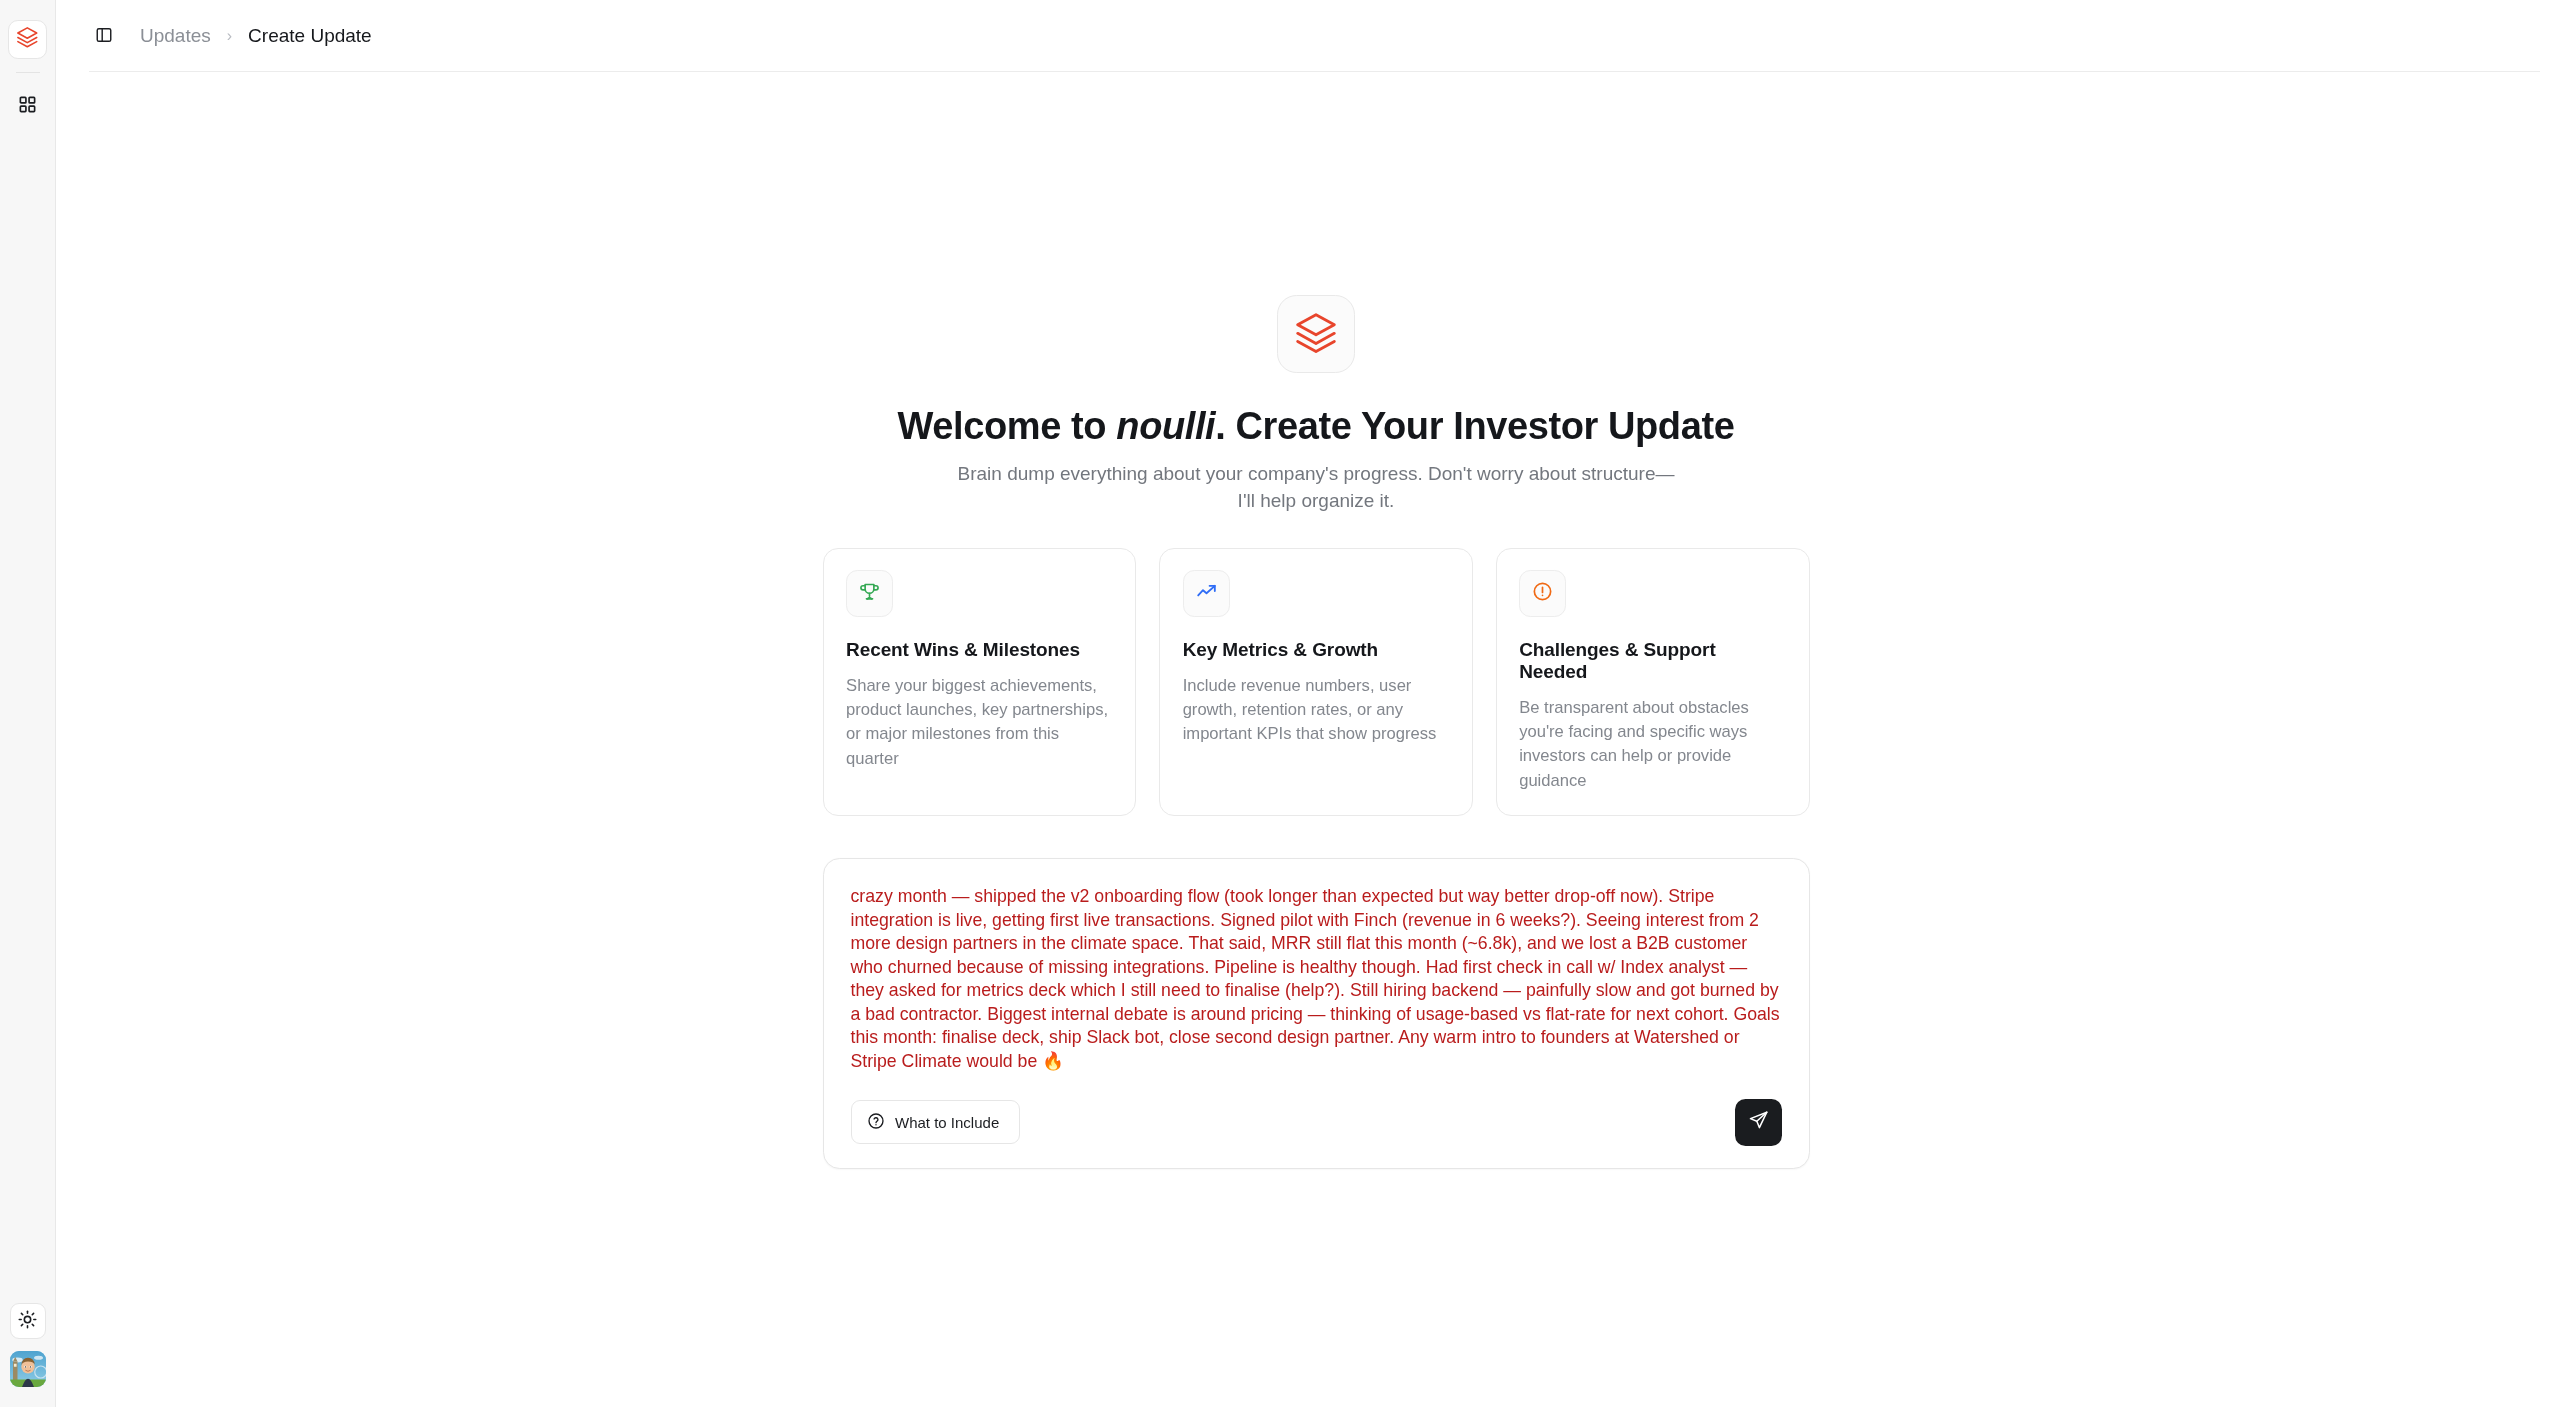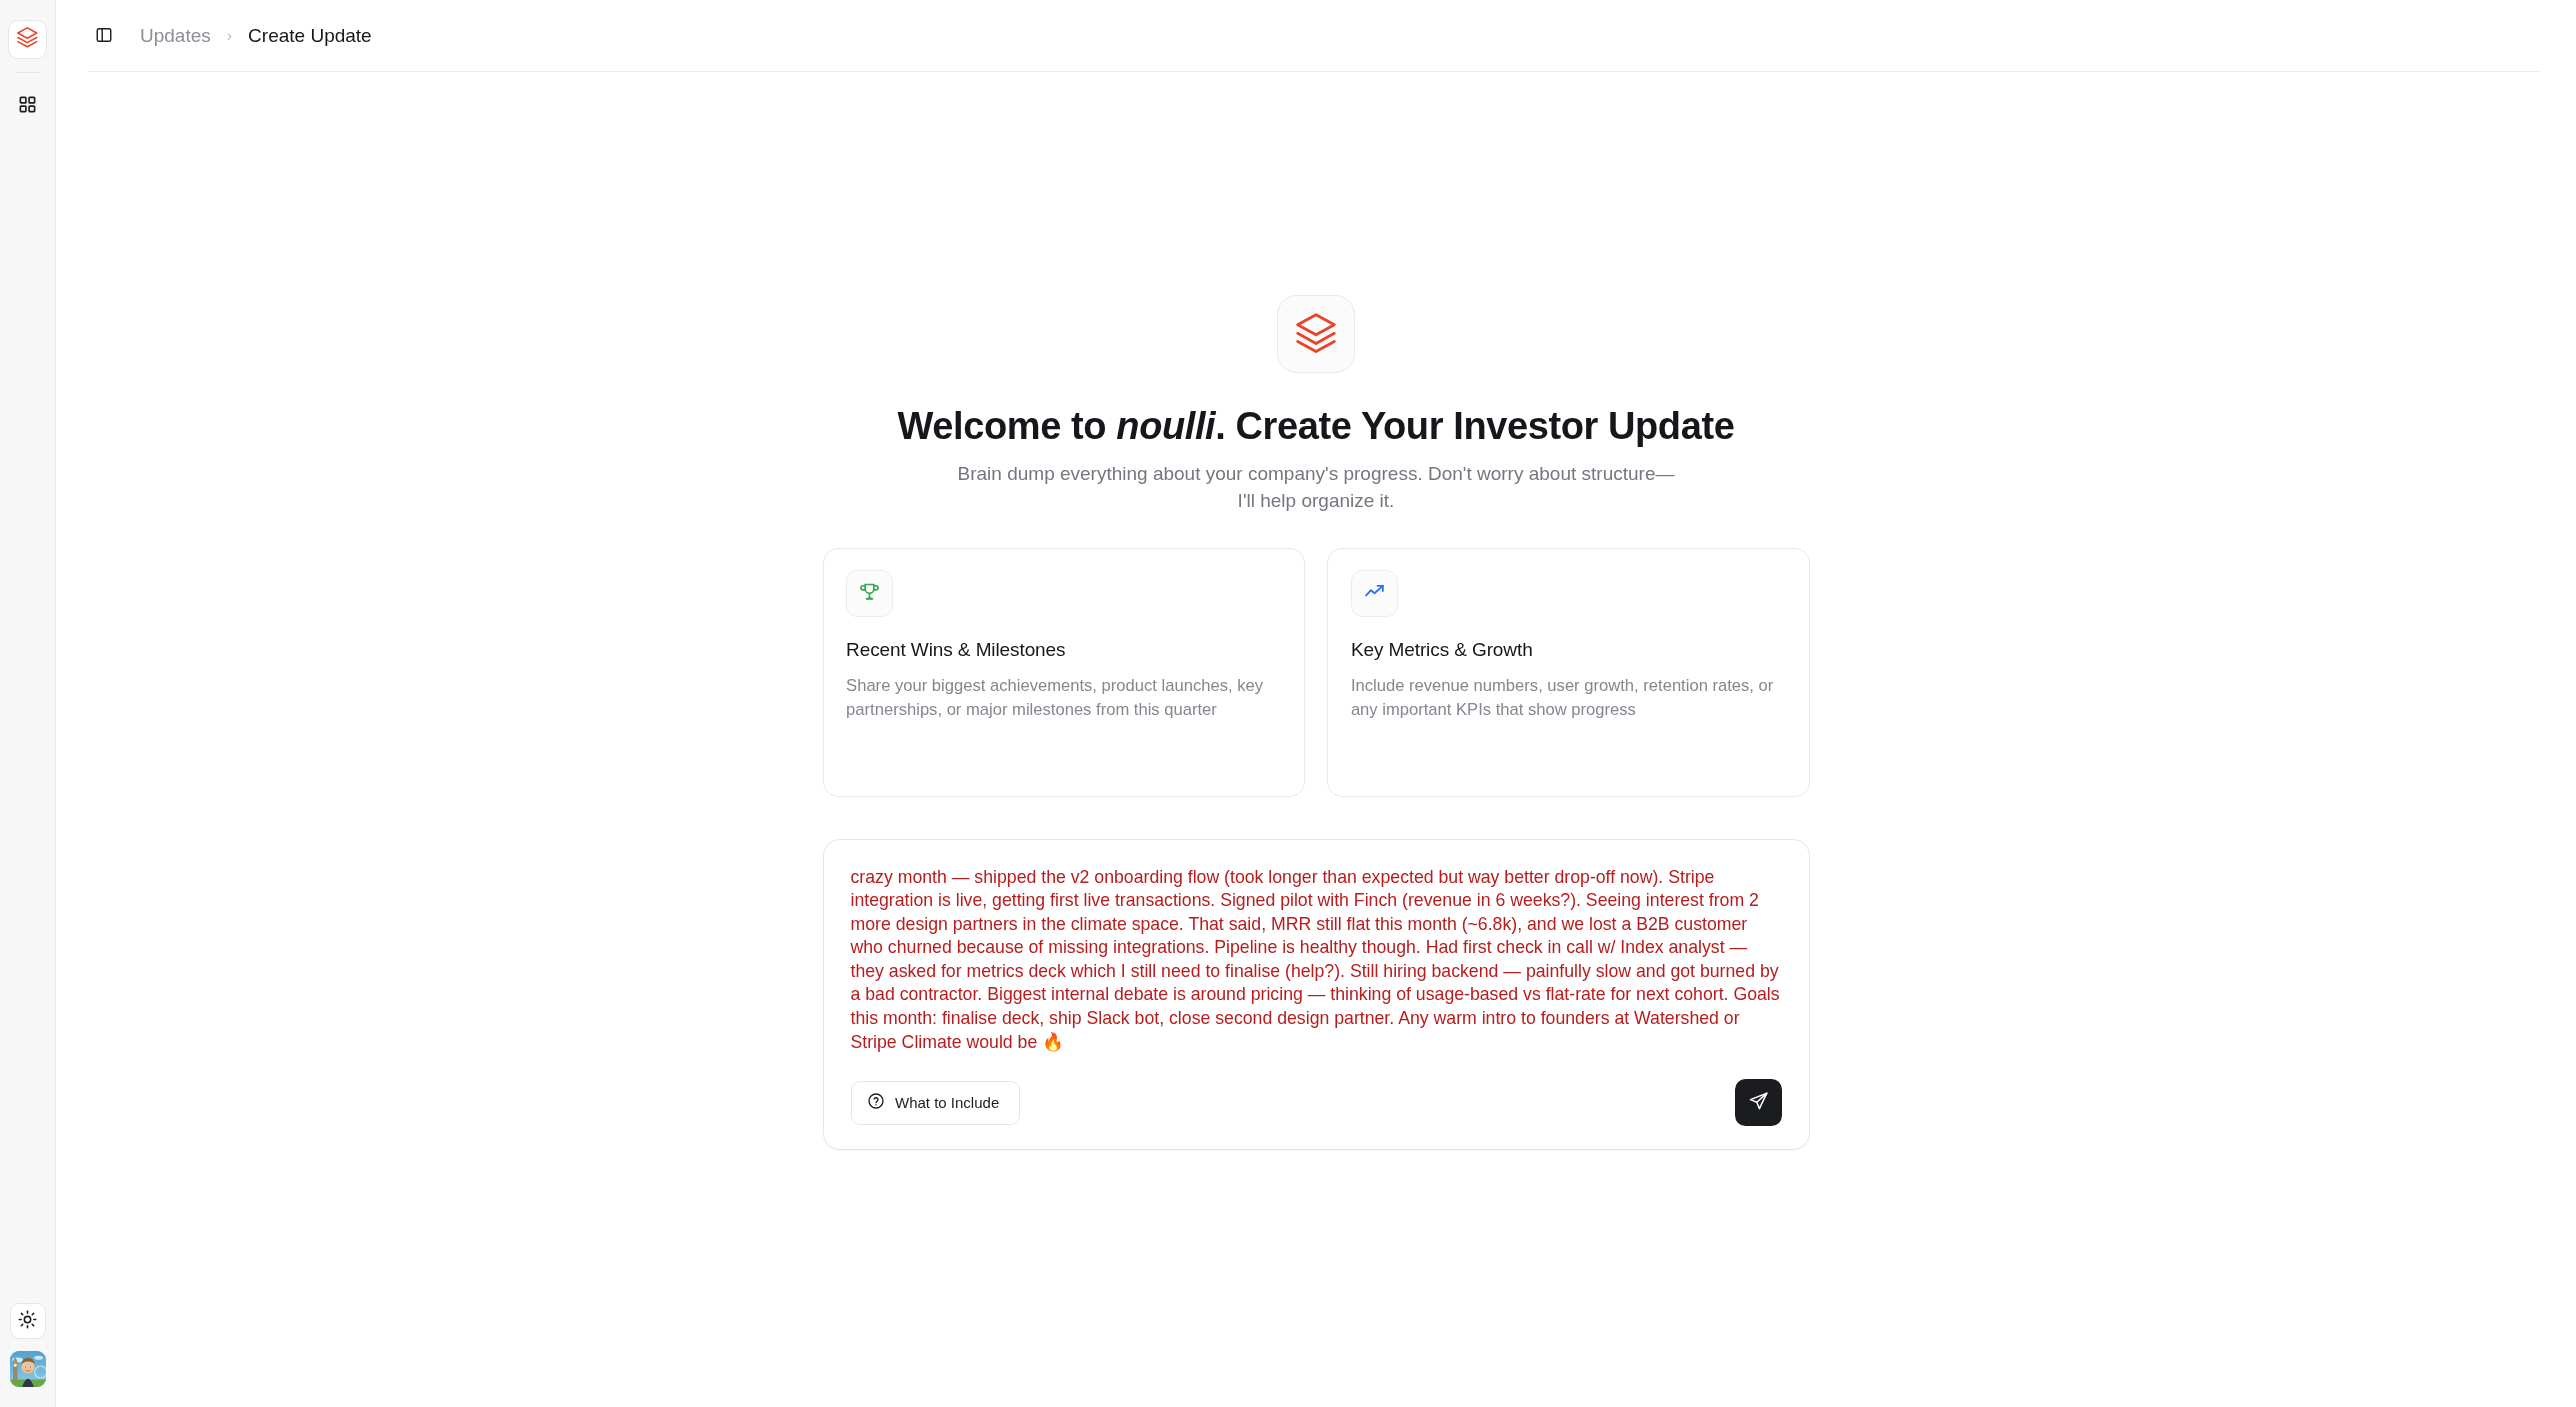--- a/index.html
+++ b/index.html
@@ -244,21 +244,21 @@
     background: #fbfbfb;
     border: 0.8px solid #ededed;
     display: flex;
     align-items: center;
     justify-content: center;
   }
 
   .card-title {
     margin-top: 22.6px;
     font-size: 19px;
-    font-weight: 400;
+    font-weight: 700;
     color: #15171b;
     letter-spacing: -0.1px;
   }
 
   .card-desc {
     margin-top: 13px;
     font-size: 16.6px;
     line-height: 1.45;
     color: #83878e;
   }
@@ -466,20 +466,33 @@
                 <svg width="21" height="21" viewBox="0 0 24 24" fill="none" stroke="#2f6df6" stroke-width="2.1" stroke-linecap="round" stroke-linejoin="round">
                   <polyline points="2.5 16.5 8 10.5 12 14 21.5 5.5"></polyline>
                   <polyline points="15.5 5.5 21.5 5.5 21.5 11.5"></polyline>
                 </svg>
               </span>
             </div>
             <div class="card-title">Key Metrics &amp; Growth</div>
             <div class="card-desc">Include revenue numbers, user growth, retention rates, or any important KPIs that show progress</div>
           </div>
 
+          <div class="card">
+            <div class="card-icon-tile">
+              <span>
+                <svg width="21" height="21" viewBox="0 0 24 24" fill="none" stroke="#f06a15" stroke-width="1.95" stroke-linecap="round" stroke-linejoin="round">
+                  <circle cx="12" cy="12" r="9.3"></circle>
+                  <line x1="12" y1="7.4" x2="12" y2="13"></line>
+                  <line x1="12" y1="16.3" x2="12" y2="16.4"></line>
+                </svg>
+              </span>
+            </div>
+            <div class="card-title">Challenges &amp; Support Needed</div>
+            <div class="card-desc">Be transparent about obstacles you're facing and specific ways investors can help or provide guidance</div>
+          </div>
 
         </div>
 
         <div class="composer">
           <div class="composer-text" contenteditable="true" style="">crazy month — shipped the v2 onboarding flow (took longer than expected but way better drop-off now). Stripe integration is live, getting first live transactions. Signed pilot with Finch (revenue in 6 weeks?). Seeing interest from 2 more design partners in the climate space. That said, MRR still flat this month (~6.8k), and we lost a B2B customer who churned because of missing integrations. Pipeline is healthy though. Had first check in call w/ Index analyst — they asked for metrics deck which I still need to finalise (help?). Still hiring backend — painfully slow and got burned by a bad contractor. Biggest internal debate is around pricing — thinking of usage-based vs flat-rate for next cohort. Goals this month: finalise deck, ship Slack bot, close second design partner. Any warm intro to founders at Watershed or Stripe Climate would be 🔥</div>
 
           <div class="composer-bar">
             <button class="pill-btn">
               <span>
                 <svg width="18" height="18" viewBox="0 0 24 24" fill="none" stroke="#1b1d21" stroke-width="1.8" stroke-linecap="round" stroke-linejoin="round">

